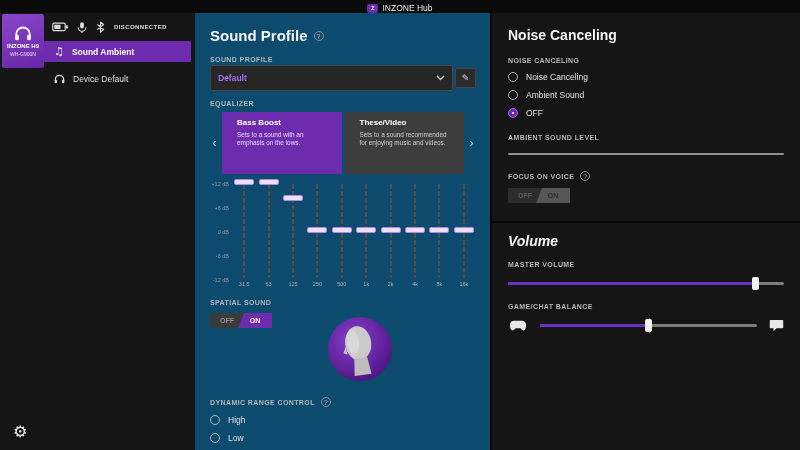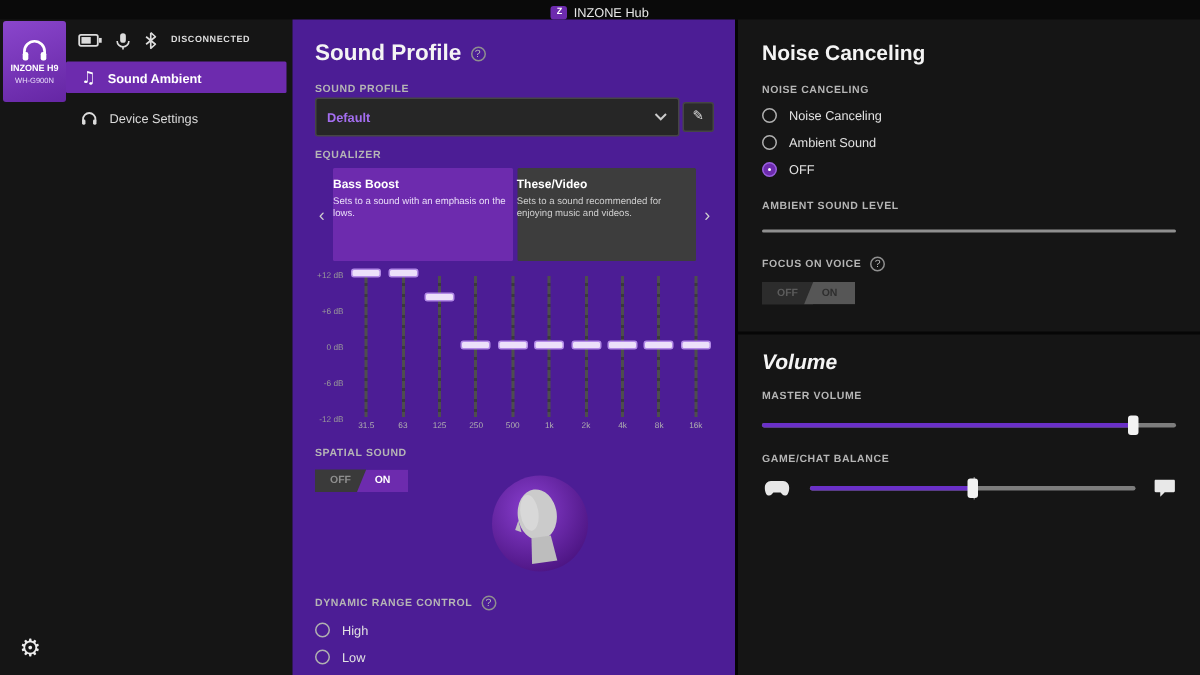--- a/index.html
+++ b/index.html
@@ -29,41 +29,41 @@
   .status-row .disc { font-size:6px; font-weight:bold; letter-spacing:.4px; color:#dcdcdc; }
   .nav { position:absolute; left:44px; right:4px; top:28px; display:flex; flex-direction:column; gap:6px; }
   .nav-item { height:21px; display:flex; align-items:center; gap:8px; padding-left:10px;
               font-size:8.5px; color:#dcdcdc; border-radius:1px; cursor:pointer; }
   .nav-item.selected { background:var(--accent); color:#fff; font-weight:bold; }
   .nav-item .glyph { font-family:"DejaVu Sans",sans-serif; font-size:11px; line-height:11px; }
   .gear { position:absolute; left:13px; bottom:10px; font-family:"DejaVu Sans",sans-serif;
           font-size:16px; color:#ededed; cursor:pointer; line-height:16px; }
 
   
-  .center { position:relative; width:295px; flex:0 0 295px; background:#4c1d95;
+  .center { position:relative; width:295px; flex:0 0 295px; background:#0c4a6e;
             padding:14px 14px 0 15px; overflow:hidden; }
   h1.panel-title { font-size:15px; font-weight:bold; color:#f4f4f4; display:flex; align-items:center; gap:6px; }
   .small-label { font-size:7px; font-weight:bold; letter-spacing:.4px; color:#b5b5b5; }
   .mt12{margin-top:12px;} .mt14{margin-top:14px;} .mt16{margin-top:16px;}
   .qicon { display:inline-block; width:10px; height:10px; border:1px solid #8f8f8f; border-radius:50%;
            font-size:7px; line-height:9px; text-align:center; color:#b9b9b9; font-weight:normal; cursor:pointer; }
 
   .dropdown { margin-top:5px; height:20px; display:flex; align-items:center; }
   .dd-box { flex:1; height:20px; background:#262626; border:1px solid #454545; border-radius:2px;
             display:flex; align-items:center; padding:12px 7px; cursor:pointer; }
   .dd-value { flex:1; font-size:8.5px; font-weight:bold; color:#a46ef0; }
   .dd-chevron svg { display:block; }
   .dd-edit { width:21px; height:20px; margin-left:2px; background:#2b2b2b; border:1px solid #454545;
              border-radius:2px; font-size:9px; color:#ddd; display:flex; align-items:center;
              justify-content:center; cursor:pointer; font-family:"DejaVu Sans",sans-serif; }
 
   .cards-row { margin-top:5px; display:flex; align-items:stretch; gap:3px; height:62px; }
   .cards-arrow { width:9px; display:flex; align-items:center; justify-content:center;
                  font-size:12px; color:#cfcfcf; cursor:pointer; }
-  .preset-card { flex:1; background:#3d3d3d; border-radius:1px; padding:6px 0; cursor:pointer; }
+  .preset-card { flex:1; background:#3d3d3d; border-radius:1px; padding:6px 15px; cursor:pointer; }
   .preset-card.selected { background:var(--accent); }
   .preset-card h3 { font-size:8px; font-weight:bold; color:#fff; margin-bottom:4px; }
   .preset-card p { font-size:6.4px; line-height:1.3; color:#cfcfcf; }
   .preset-card.selected p { color:#e8dcf8; }
 
   .eq-chart { margin-top:8px; display:flex; height:96px; }
   .eq-ylabels { position:relative; width:22px; flex:0 0 22px; }
   .eq-ylabels span { position:absolute; right:3px; transform:translateY(-50%); font-size:5.5px; color:#9a9a9a; white-space:nowrap; }
   .eq-plot { position:relative; flex:1; display:flex; }
   .eq-col { position:relative; flex:1; cursor:pointer; }
@@ -158,21 +158,21 @@
         <div class="nav-item selected">
           <span class="glyph">♫</span>
           <span>Sound Ambient</span>
         </div>
         <div class="nav-item">
           <svg width="11" height="10" viewBox="0 0 24 20">
             <path fill="none" stroke="#dcdcdc" stroke-width="2.6" d="M3 14v-3a9 9 0 0 1 18 0v3"></path>
             <rect x="1.5" y="11.5" width="5" height="7.5" rx="2" fill="#dcdcdc"></rect>
             <rect x="17.5" y="11.5" width="5" height="7.5" rx="2" fill="#dcdcdc"></rect>
           </svg>
-          <span>Device Settings</span>
+          <span>Device Default</span>
         </div>
       </nav>
 
       <div class="gear">⚙</div>
     </aside>
 
     <main class="center">
       <h1 class="panel-title">
         <span>Sound Profile</span>
         <span class="qicon">?</span>

